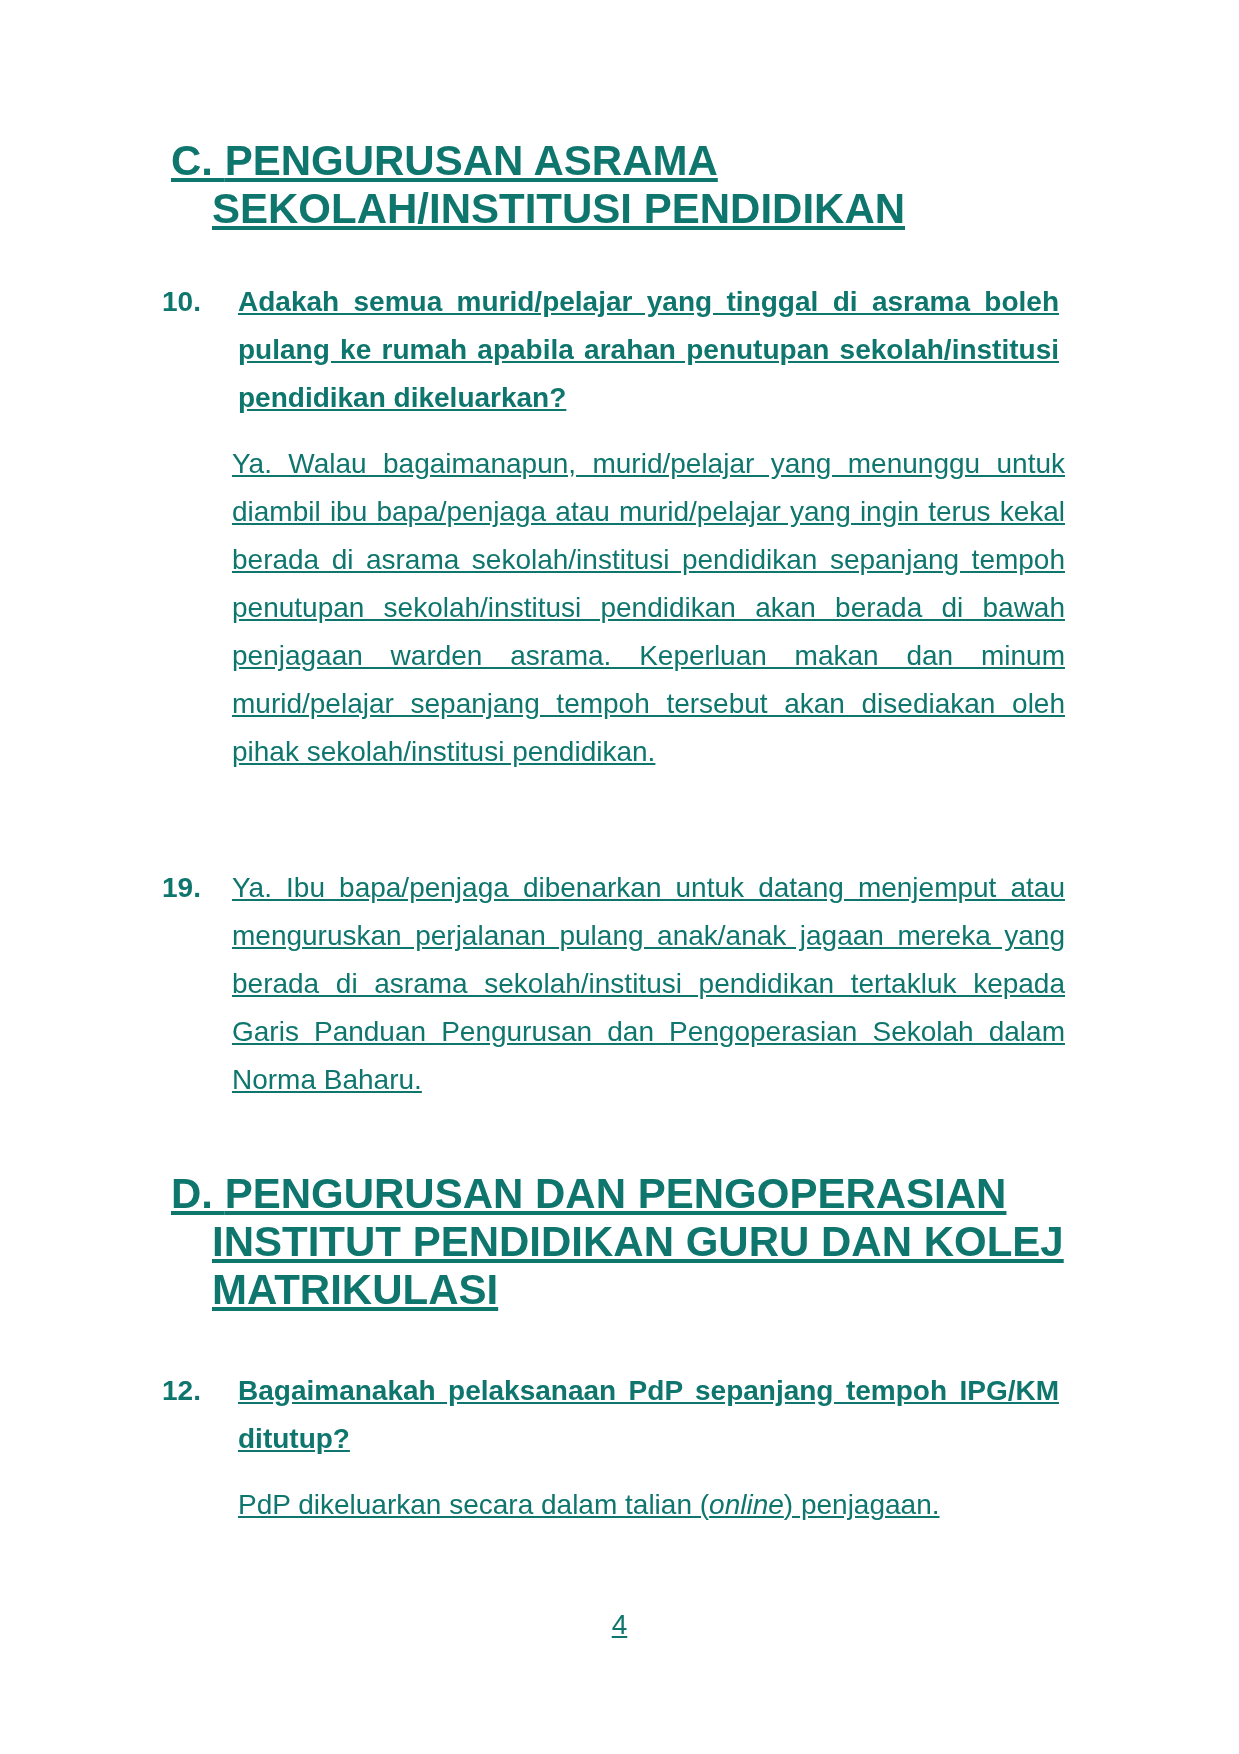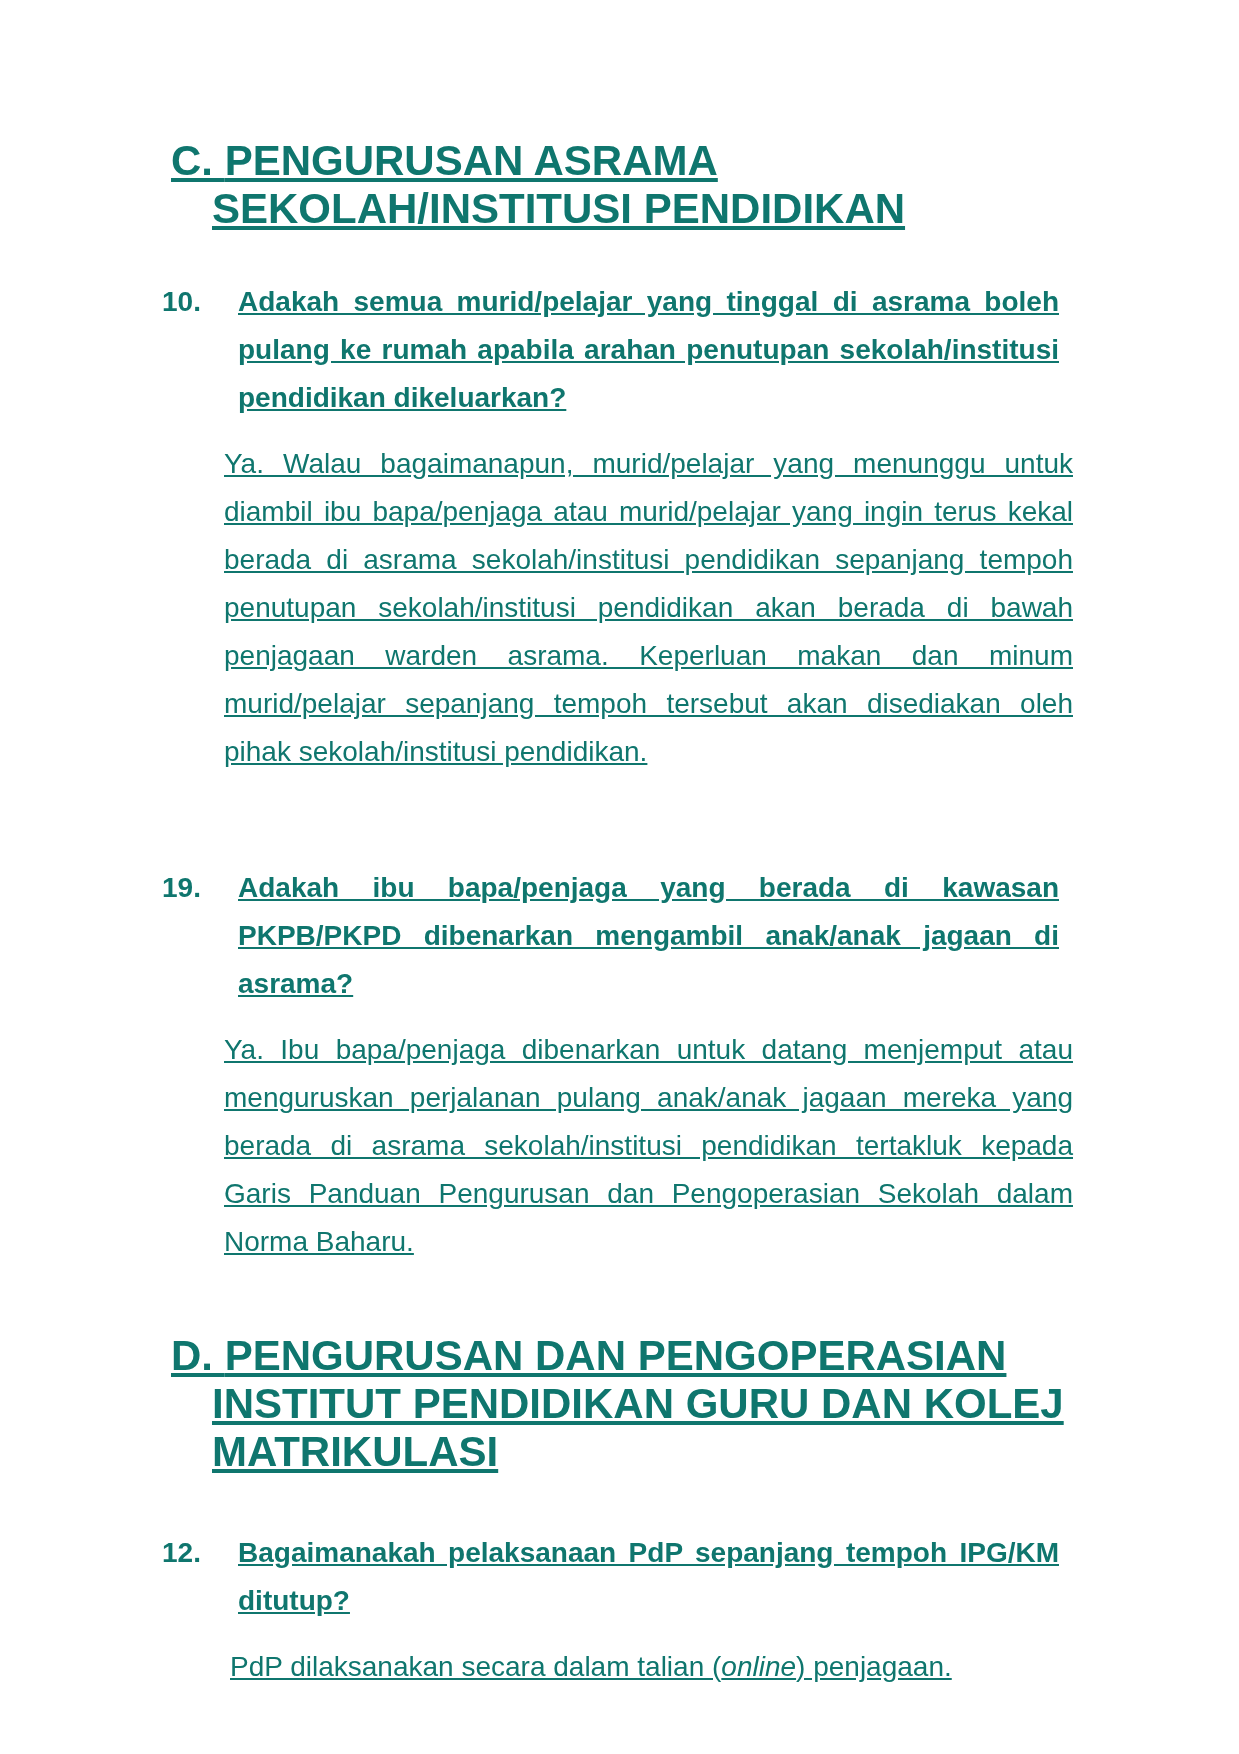--- a/index.html
+++ b/index.html
@@ -39,21 +39,21 @@
     top: 0;
     font-weight: bold;
   }
   .qa-question {
     margin: 18px;
     font-weight: bold;
     text-align: justify;
     text-justify: inter-word;
   }
   .qa-answer {
-    margin: 4px;
+    margin: 12px;
     text-align: justify;
     text-justify: inter-word;
   }
   .qa-answer.slight-indent {
     padding-left: 6px;
   }
   .mt-q10 { margin-top: 45px; }
   .mt-q11 { margin-top: 88px; }
   .mt-hd  { margin-top: 66px; }
   .mt-q12 { margin-top: 53px; }
@@ -72,30 +72,29 @@
     <span>PENGURUSAN ASRAMA SEKOLAH/INSTITUSI PENDIDIKAN</span></h2>
 
   <div class="qa-item mt-q10">
     <span class="qa-number">10.</span>
     <p class="qa-question">Adakah semua murid/pelajar yang tinggal di asrama boleh pulang ke rumah apabila arahan penutupan sekolah/institusi pendidikan dikeluarkan?</p>
     <p class="qa-answer">Ya. Walau bagaimanapun, murid/pelajar yang menunggu untuk diambil ibu bapa/penjaga atau murid/pelajar yang ingin terus kekal berada di asrama sekolah/institusi pendidikan sepanjang tempoh penutupan sekolah/institusi pendidikan akan berada di bawah penjagaan warden asrama. Keperluan makan dan minum murid/pelajar sepanjang tempoh tersebut akan disediakan oleh pihak sekolah/institusi pendidikan.</p>
   </div>
 
   <div class="qa-item mt-q11">
     <span class="qa-number">19.</span>
-    <p class="qa-question">Adakah ibu bapa/penjaga yang berada di kawasan PKPB/PKPD dibenarkan mengambil anak/anak jagaan di asrama?</p>
     <p class="qa-answer">Ya. Ibu bapa/penjaga dibenarkan untuk datang menjemput atau menguruskan perjalanan pulang anak/anak jagaan mereka yang berada di asrama sekolah/institusi pendidikan tertakluk kepada Garis Panduan Pengurusan dan Pengoperasian Sekolah dalam Norma Baharu.</p>
   </div>
 
   <h2 class="section-heading mt-hd"><span>D.</span>
     <span>PENGURUSAN DAN PENGOPERASIAN INSTITUT PENDIDIKAN GURU DAN KOLEJ MATRIKULASI</span></h2>
 
   <div class="qa-item mt-q12">
     <span class="qa-number">12.</span>
     <p class="qa-question">Bagaimanakah pelaksanaan PdP sepanjang tempoh IPG/KM ditutup?</p>
-    <p class="qa-answer slight-indent"><span>PdP dilaksanakan secara dalam talian (</span><em>online</em><span>) penjagaan.</span></p>
+    <p class="qa-answer slight-indent"><span>PdP dikeluarkan secara dalam talian (</span><em>online</em><span>) penjagaan.</span></p>
   </div>
 
   <div class="page-footer">
     <span>4</span>
   </div>
 
 </div>
 
 </body></html>

